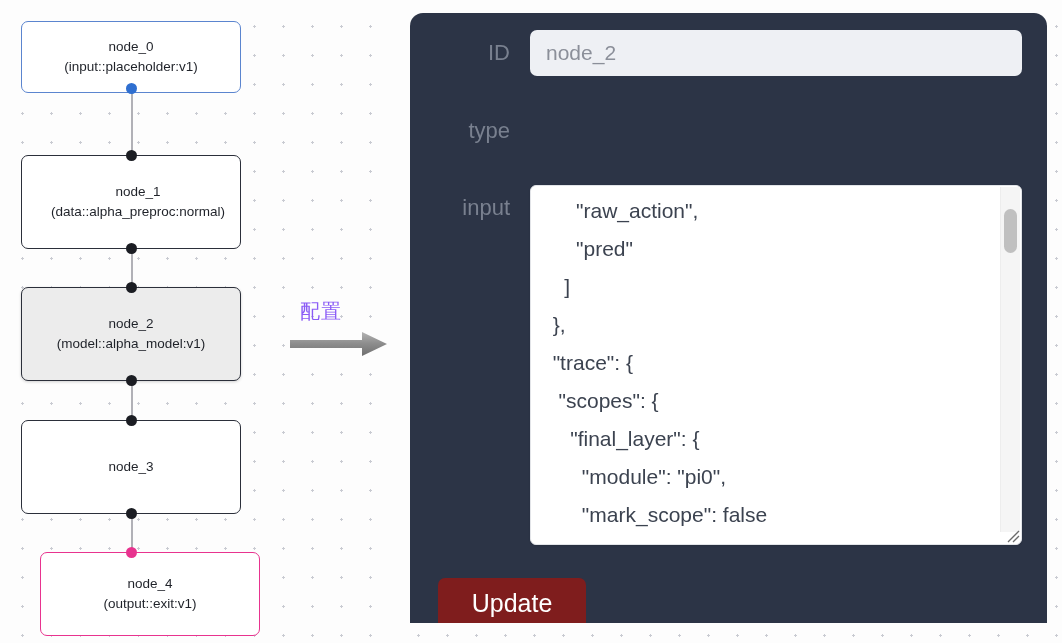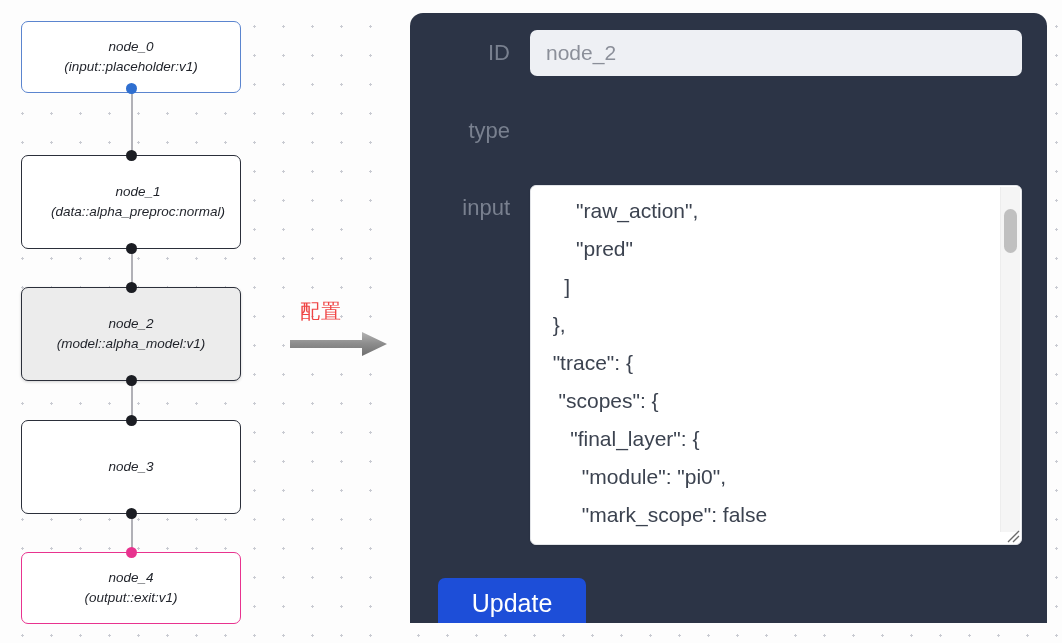--- a/index.html
+++ b/index.html
@@ -64,21 +64,20 @@
     display: flex;
     flex-direction: column;
     align-items: center;
     justify-content: center;
     text-align: center;
     color: #1f2229;
     font-size: 13.5px;
     line-height: 1.5;
     padding: 2px 10px;
     box-shadow: 0 0 0 0 rgba(0,0,0,0);
-    font-style: italic;
   }
   .node-box .node-title { white-space: nowrap; }
   .node-box .node-sub { word-break: break-all; }
   .node-box.is-input  { border-color: #5b85cf; }
   .node-box.is-output { border-color: #e8338f; }
   .node-box.is-selected {
     background: #ececec;
     border-color: #2b2f3a;
     box-shadow: 0 1px 3px rgba(0,0,0,.18);
   }
@@ -100,21 +99,21 @@
     position: absolute;
     left: 288px;
     top: 298px;
     width: 110px;
     height: 62px;
   }
   #annotation-label {
     position: absolute;
     left: 12px; top: 0;
     font-size: 20px;
-    color: #ef4444;
+    color: #8b5cf6;
     font-family: "DejaVu Sans", sans-serif;
     letter-spacing: 1px;
   }
   #annotation-arrow { position: absolute; left: 0; top: 32px; }
 
   
   #config-panel {
     position: absolute;
     left: 410px;
     top: 13px;
@@ -202,21 +201,21 @@
     width: 18px;
     height: 18px;
   }
 
   #update-button {
     position: absolute;
     left: 28px;
     top: 565px;
     width: 148px;
     height: 54px;
-    background: #1d4ed8;
+    background: #7f1d1d;
     border: none;
     border-radius: 7px 7px 0 0;
     color: #ffffff;
     font-size: 25px;
     font-family: "Liberation Sans", sans-serif;
     cursor: pointer;
     display: flex;
     align-items: center;
     justify-content: center;
     padding-bottom: 4px;
@@ -256,21 +255,21 @@
     </div>
     <div class="handle" style="top:282px;"></div>
     <div class="handle" style="top:375px;"></div>
 
     <div class="node-box" style="top:420px;height:94px;">
       <div class="node-title">node_3</div>
     </div>
     <div class="handle" style="top:415px;"></div>
     <div class="handle" style="top:508px;"></div>
 
-    <div class="node-box is-output" style="top:552px;height:72px;">
+    <div class="node-box is-output" style="top:552px;height:84px;margin-left:19px;">
       <div class="node-title">node_4</div>
       <div class="node-sub">(output::exit:v1)</div>
     </div>
     <div class="handle h-pink" style="top:547px;"></div>
   </div>
 
   <div id="annotation">
     <div id="annotation-label">配置</div>
     <svg id="annotation-arrow" width="102" height="28" viewBox="0 0 102 28">
       <defs>

